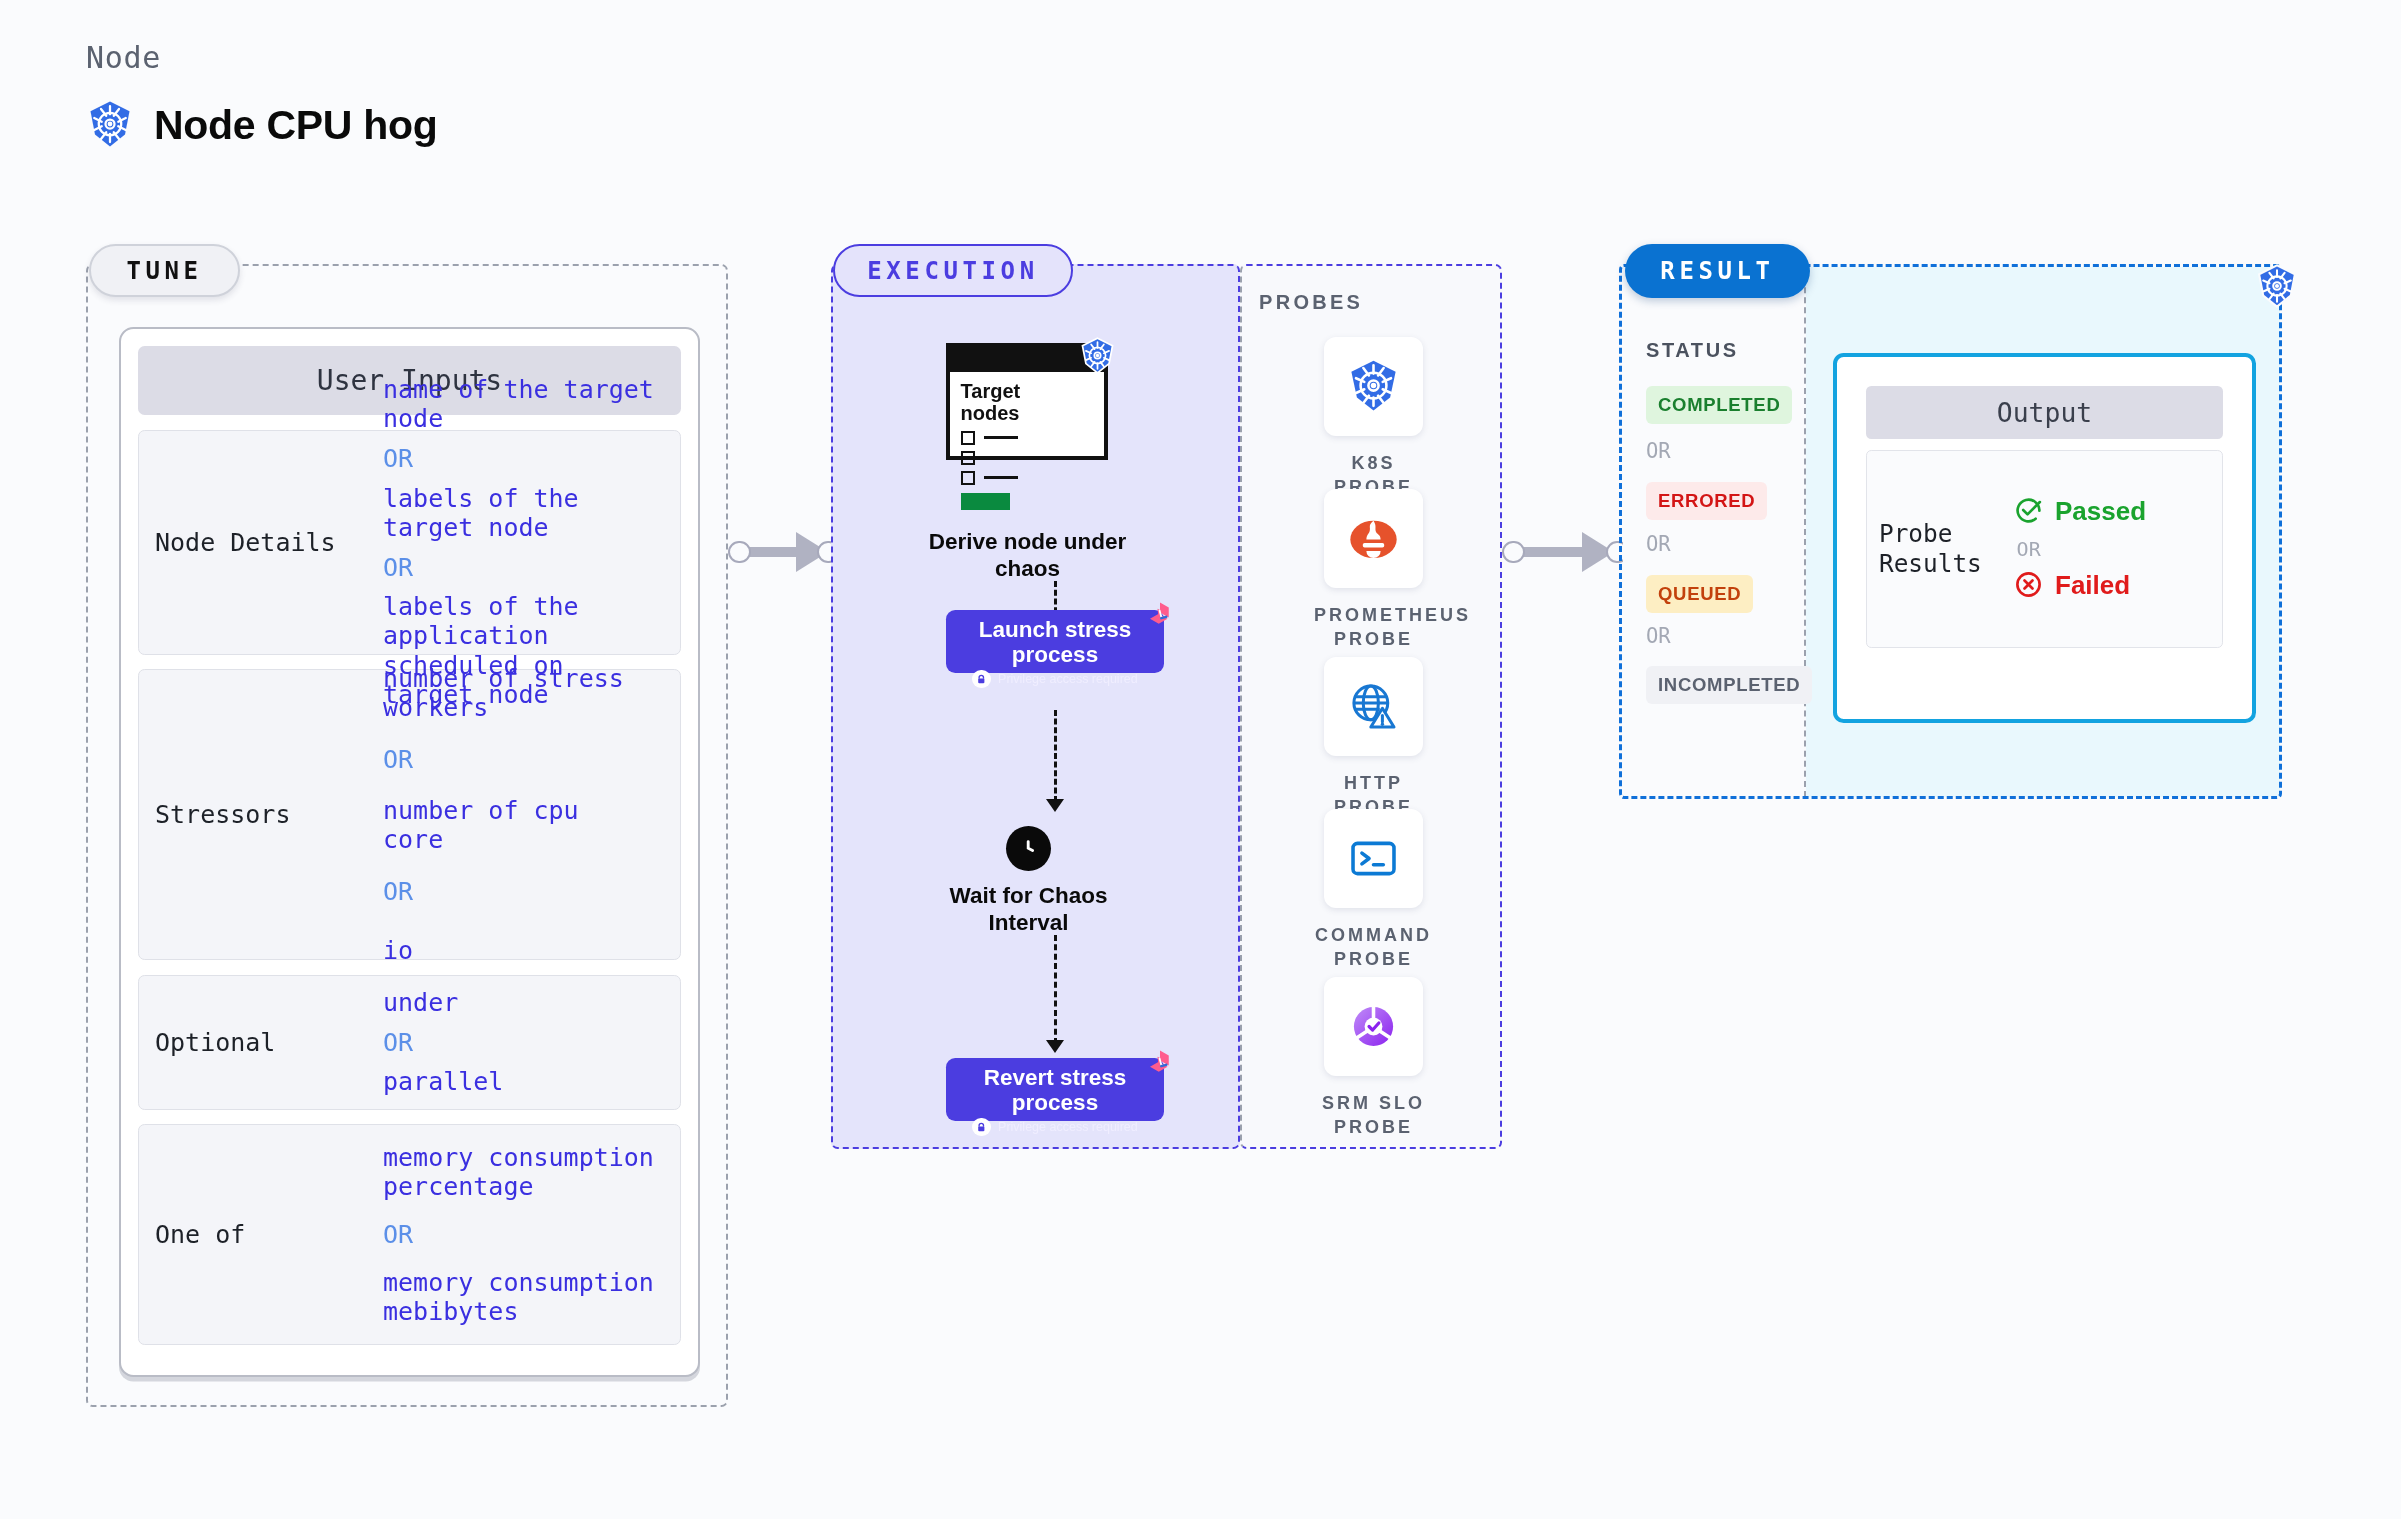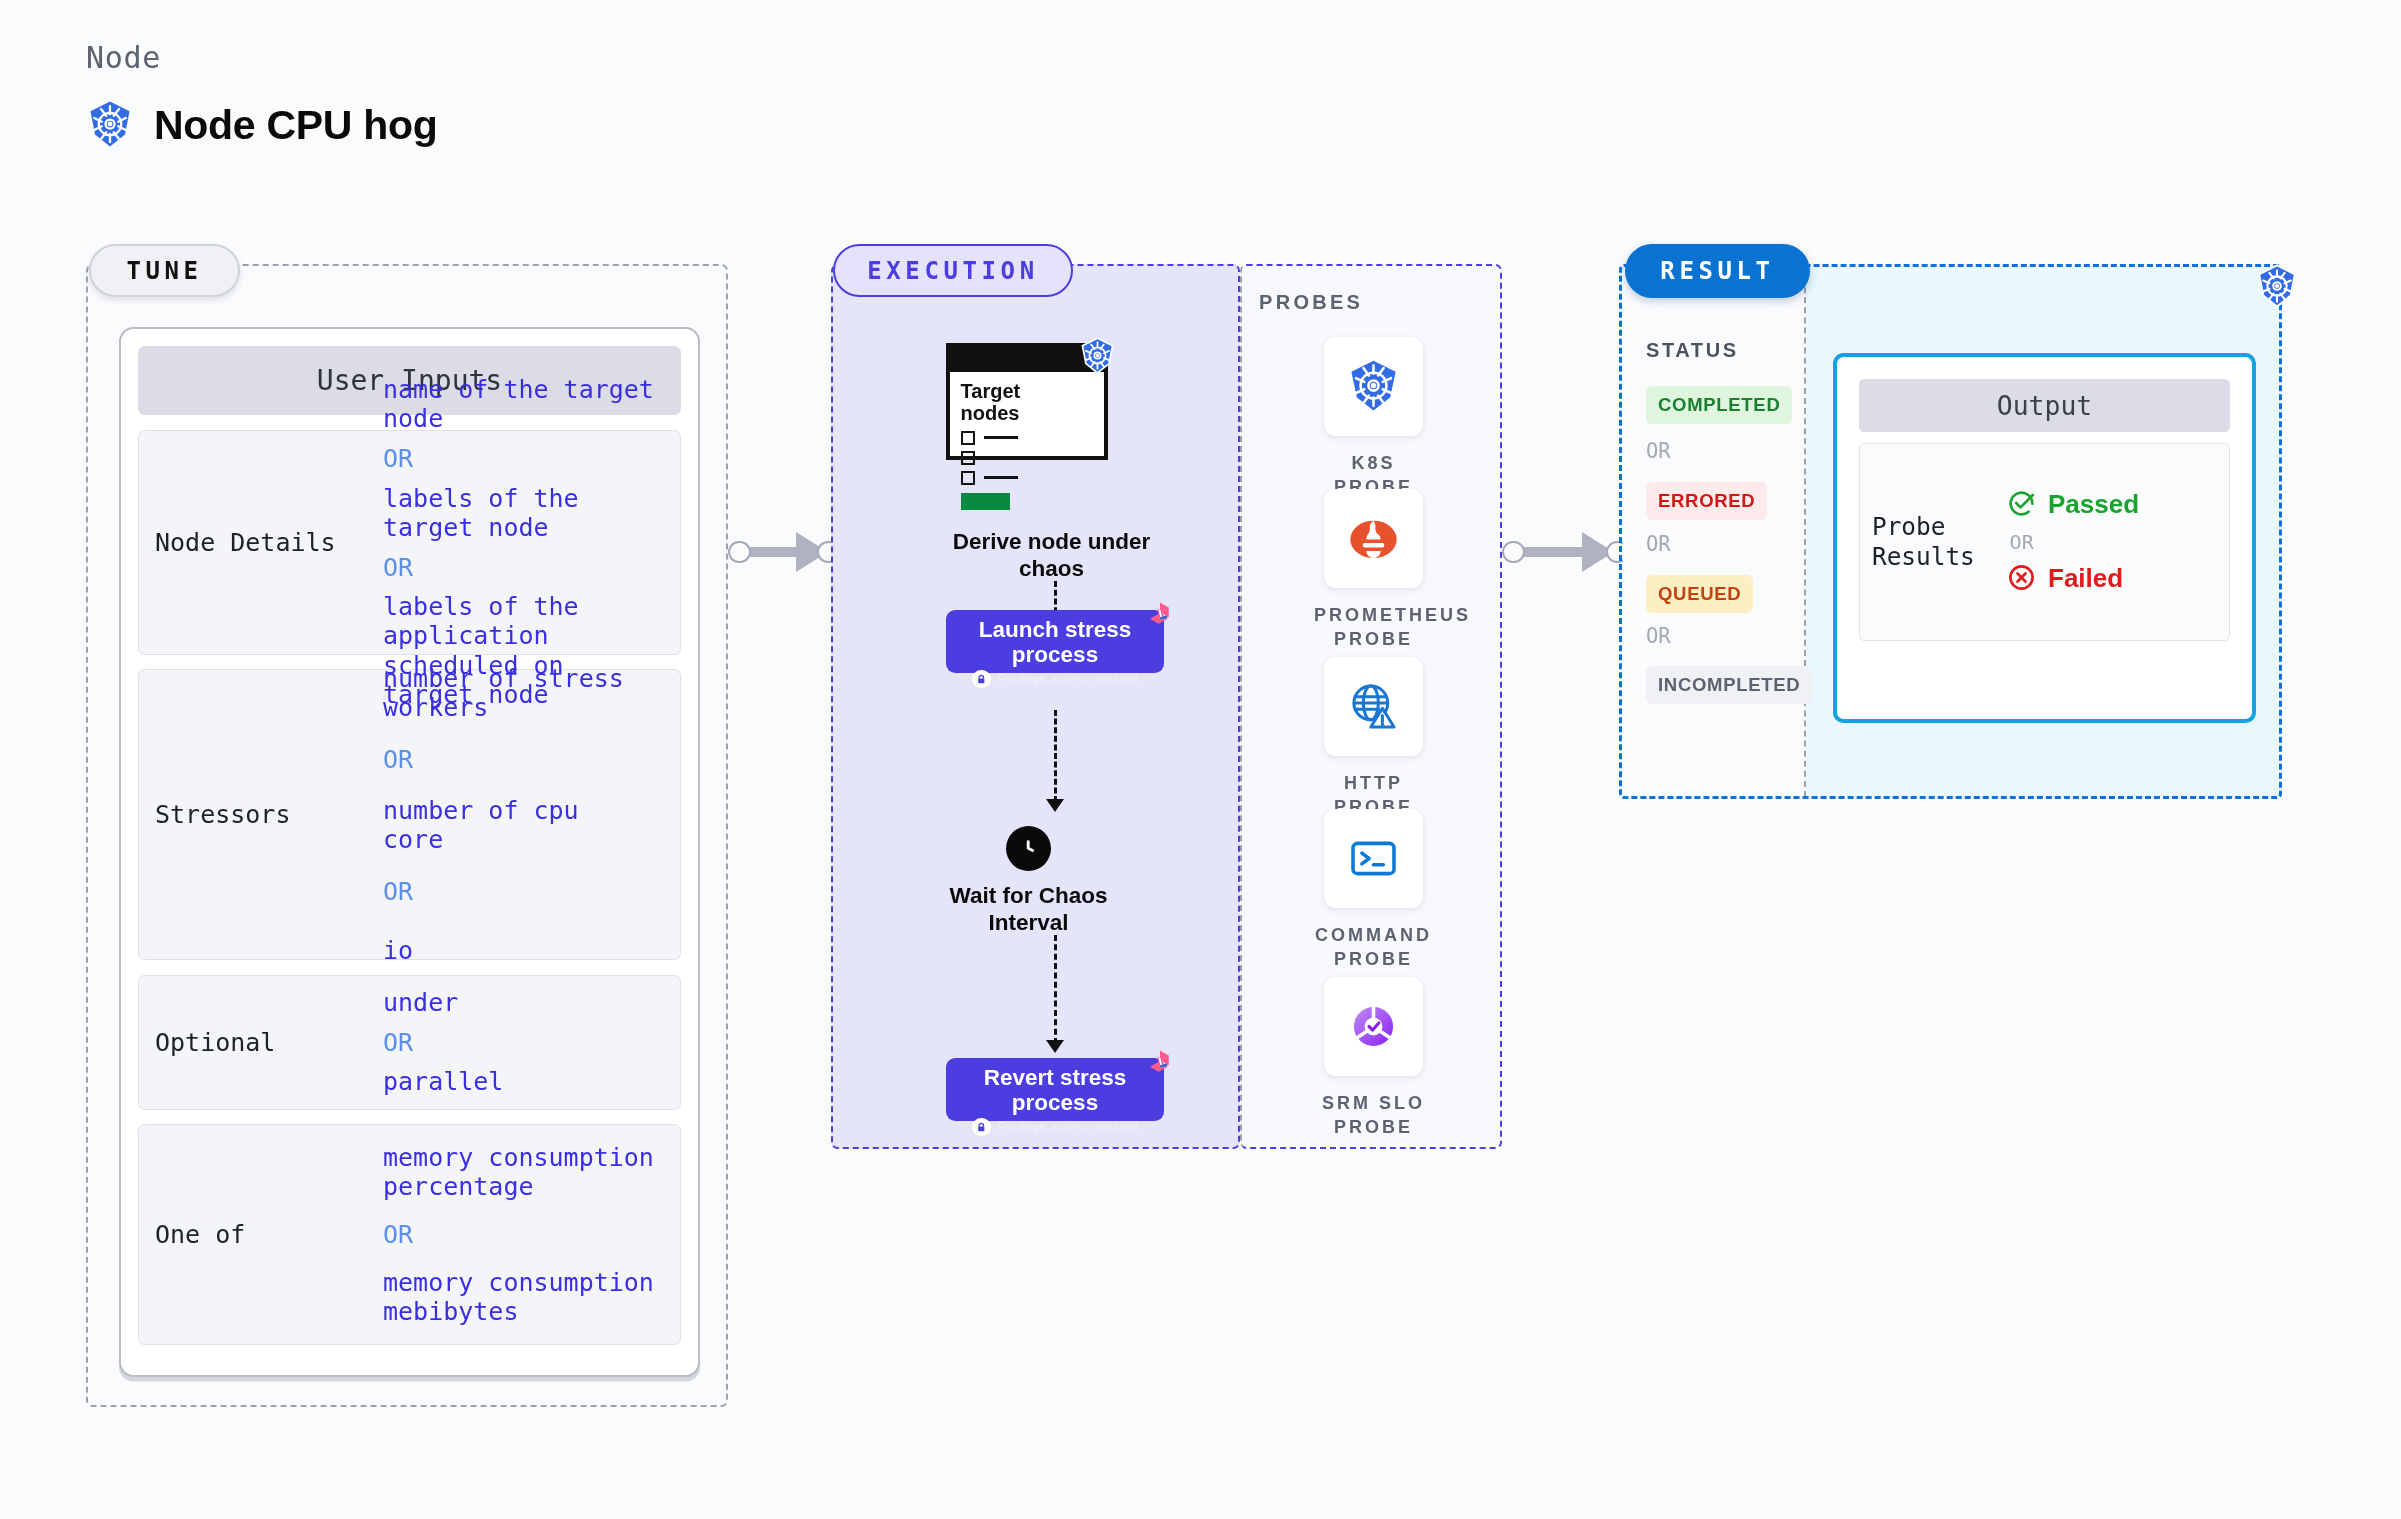--- a/index.html
+++ b/index.html
@@ -170,21 +170,21 @@
     position:absolute; left:1646px;
     font-size:18.5px; font-weight:700; letter-spacing:0.7px;
     padding:8px 12px; border-radius:6px;
   }
   .or-small {
     position:absolute; left:1646px; font-size:20.5px; color:#a3a8b4;
     font-family:"DejaVu Sans Mono", monospace;
   }
   #output-card {
     position:absolute; left:1833px; top:353px; width:423px; height:370px;
-    background:#fff; border:4px solid #13a3e0; border-radius:10.6px; padding:22px;
+    background:#fff; border:4px solid #13a3e0; border-radius:10.6px; padding:29px;
   }
   #output-hdr {
     height:53px; background:#dcdce6; border-radius:5.3px;
     display:flex;align-items:center;justify-content:center;
     font-family:"DejaVu Sans Mono", monospace; font-size:26.4px; color:#3a3f4c;
   }
   .out-row {
     margin-top:10.6px; background:#fafbfd; border:1.3px solid #e2e4ea; border-radius:5.3px;
     display:flex; align-items:center; padding:14.5px 12px;
   }
@@ -323,21 +323,21 @@
     <path d="M32 2 58 15 52 46 32 62 12 46 6 15Z" fill="#326ce5" stroke="#fff" stroke-width="3"></path>
     <g stroke="#fff" stroke-width="3" fill="none" stroke-linecap="round">
       <circle cx="32" cy="32" r="14"></circle>
         <circle cx="32" cy="32" r="5.5"></circle>
       <path d="M32 9v10M32 45v10M12 24l9 4M43 36l9 4M12 40l9-4M43 28l9-4M21 13l6 8M37 43l6 8M21 51l6-8M37 21l6-8"></path>
     </g>
     <circle cx="32" cy="32" r="3" fill="#fff"></circle>
   </svg>
 </span>
 
-<div class="flow-label" style="left:913px; top:528px; white-space:pre-line;">Derive node under
+<div class="flow-label" style="left:889px; top:528px; white-space:pre-line;">Derive node under
 chaos</div>
 
 <div class="vline" style="left:1054px; top:581px; height:41px;"></div>
 <div class="varrow" style="left:1046px; top:620px;"></div>
 
 <div class="stress-box" style="top:610px;">
   <div class="stress-title" style="white-space:pre-line">Launch stress
 process</div>
   <div class="stress-sub">
     <span class="lock">

